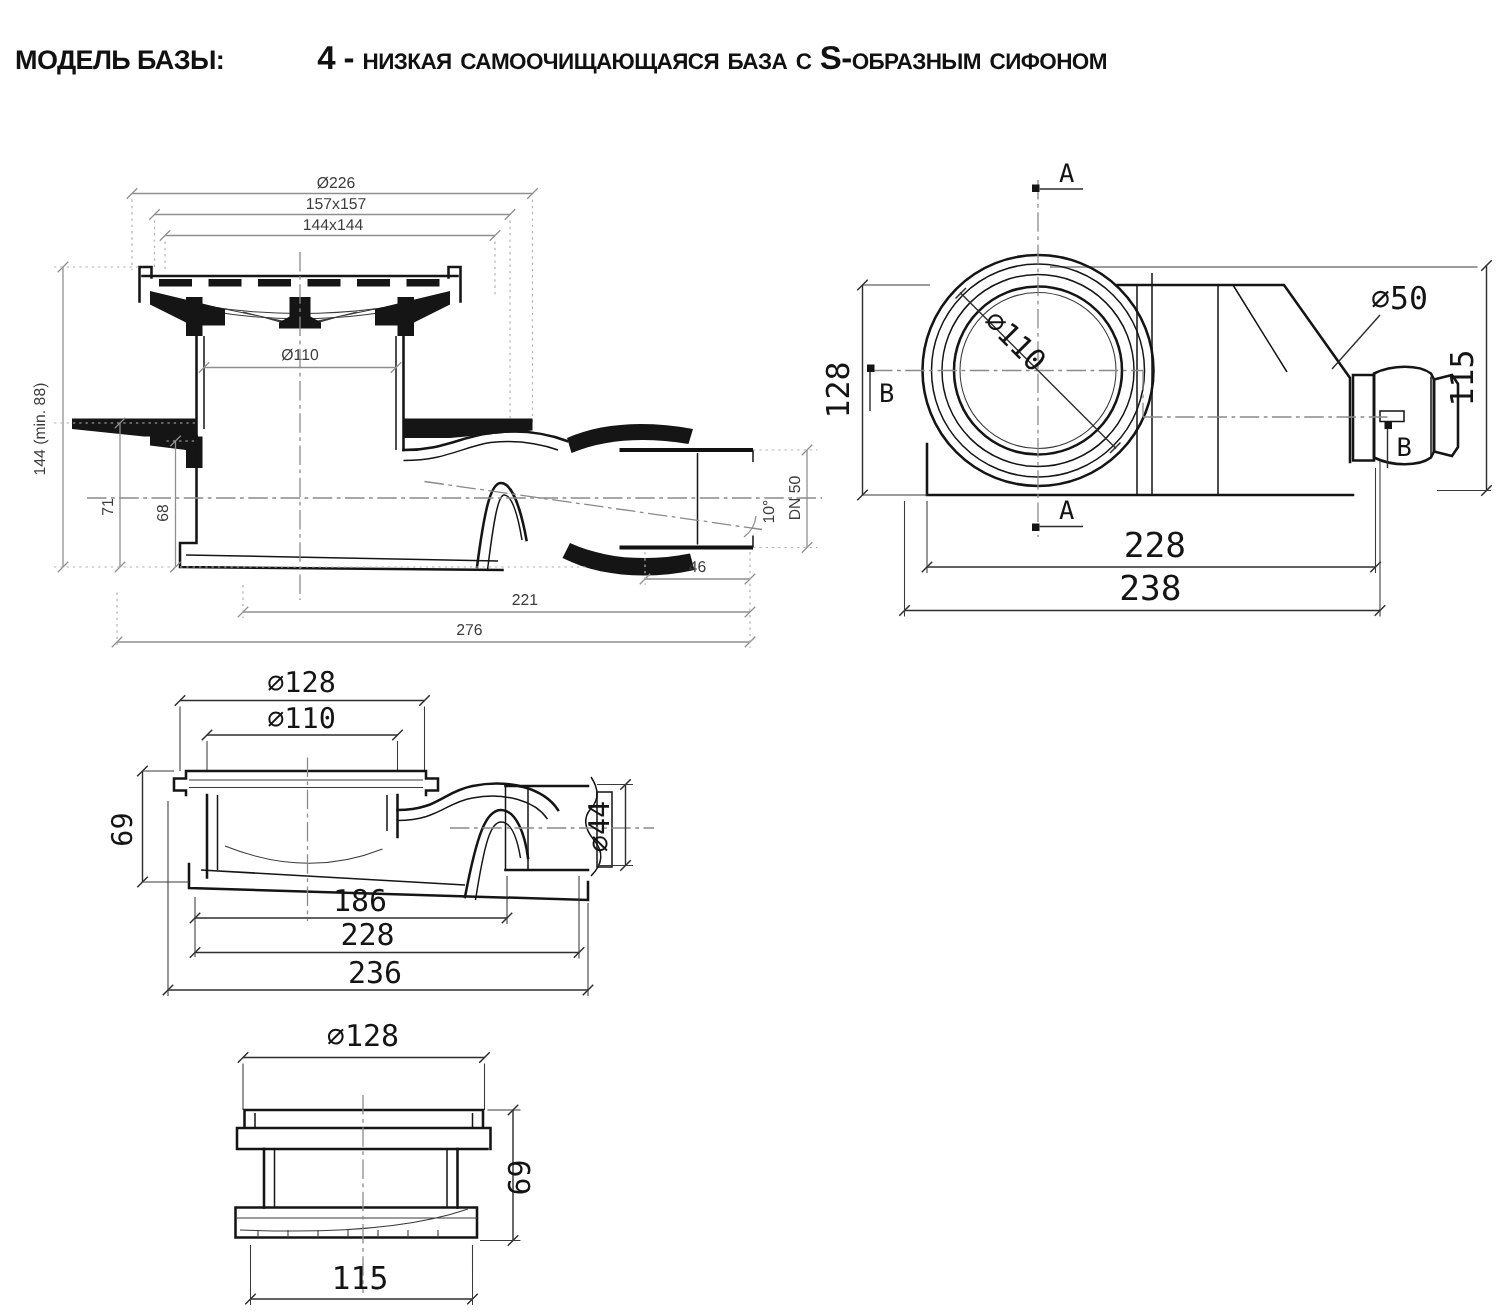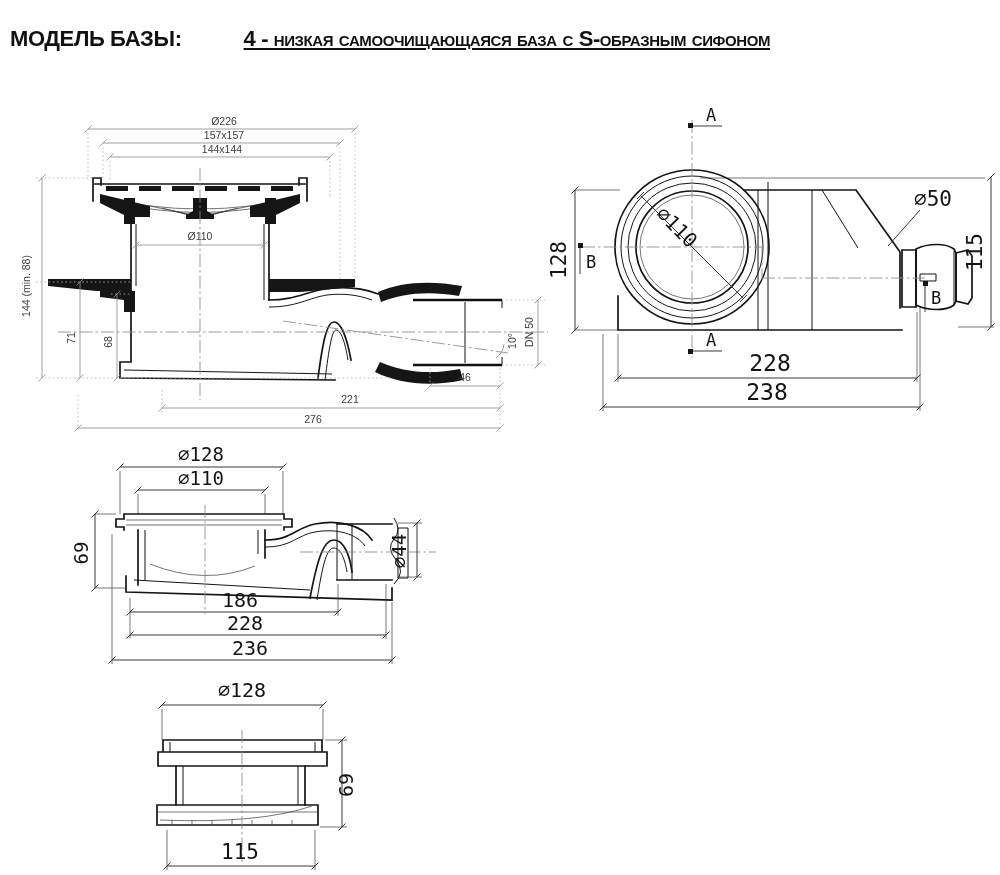--- a/index.html
+++ b/index.html
@@ -1,21 +1,21 @@
 <!DOCTYPE html>
 <html><head>
 <meta charset="utf-8">
 <style>
   html,body{margin:0;padding:0;background:#ffffff;}
   .sheet{position:relative;width:1000px;height:875px;background:#fff;overflow:hidden;
          font-family:"Liberation Sans",sans-serif;}
   .titlebar{position:absolute;left:10px;top:26px;width:980px;white-space:nowrap;
             font-variant:small-caps;letter-spacing:-0.4px;color:#111;}
-  .titlebar .lbl{font-size:22px;font-weight:700;}
-  .titlebar .val{font-size:22px;font-weight:600;margin-left:62px;text-decoration:underline;}
+  .titlebar .lbl{font-size:18px;font-weight:700;}
+  .titlebar .val{font-size:22px;font-weight:600;margin-left:62px;}
   svg{position:absolute;left:0;top:0;}
   svg text{user-select:none;}
   .o1{stroke:#151515;stroke-width:1.7;fill:none;stroke-linecap:square;}
   .o2{stroke:#151515;stroke-width:1;fill:none;}
   .o3{stroke:#3a3a3a;stroke-width:.7;fill:none;}
   .op{stroke:#111;stroke-width:2.6;fill:none;}
   .fb{fill:#151515;stroke:none;}
   .d1{stroke:#8f8f8f;stroke-width:.85;fill:none;}
   .dd{stroke:#b3b3b3;stroke-width:.8;fill:none;stroke-dasharray:1.6 2.6;}
   .cl{stroke:#8a8a8a;stroke-width:.85;fill:none;stroke-dasharray:13 3 2.5 3;}

